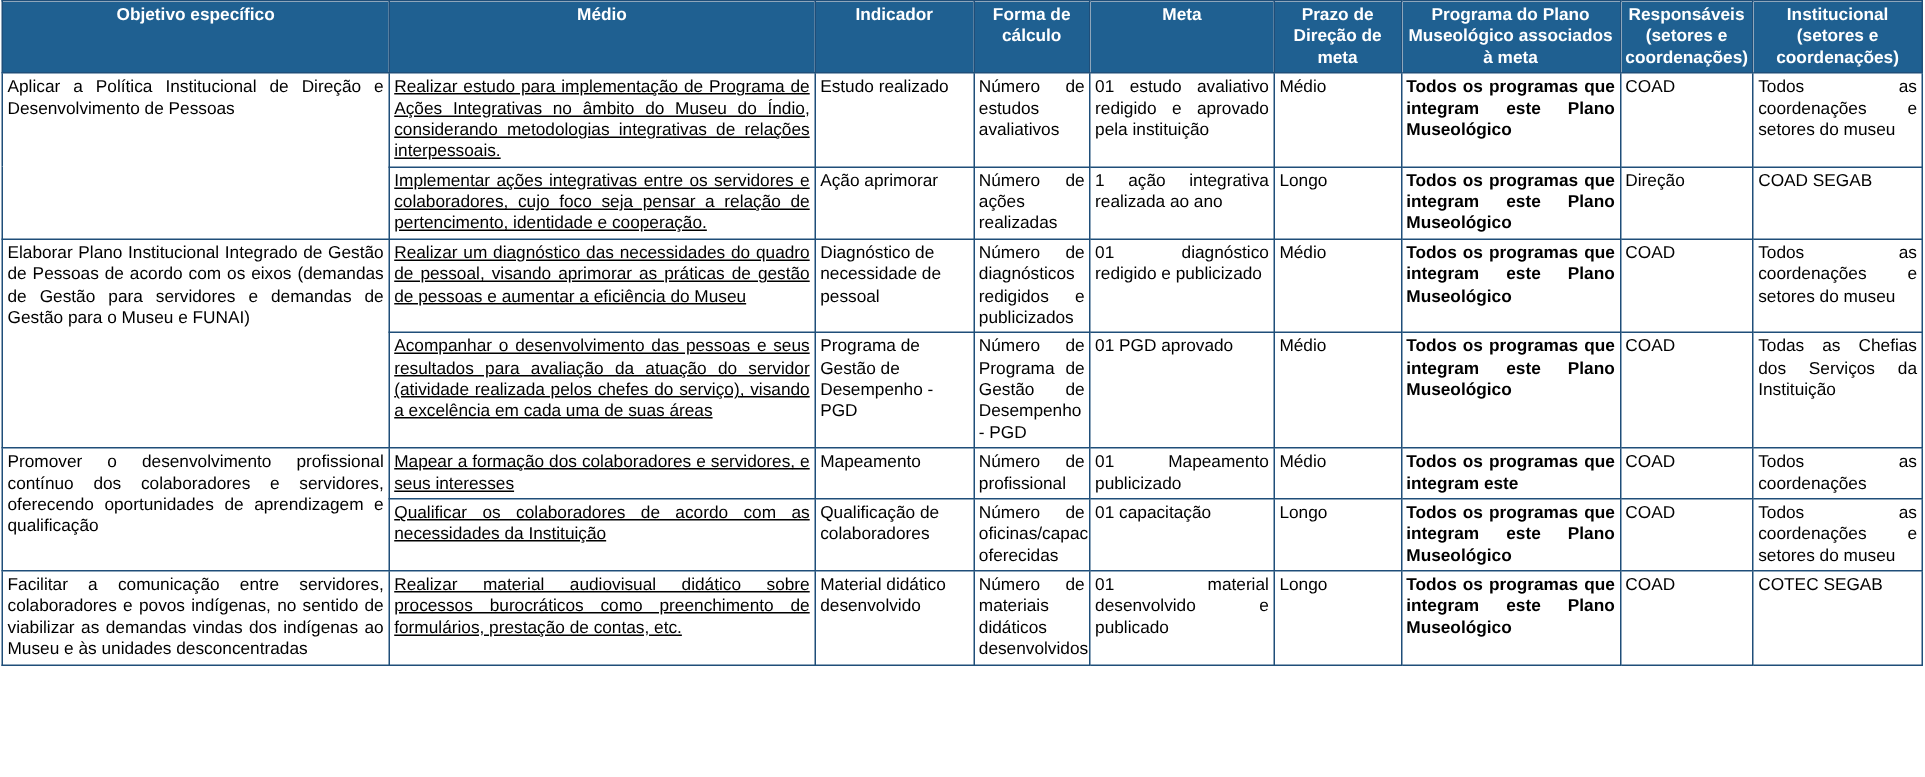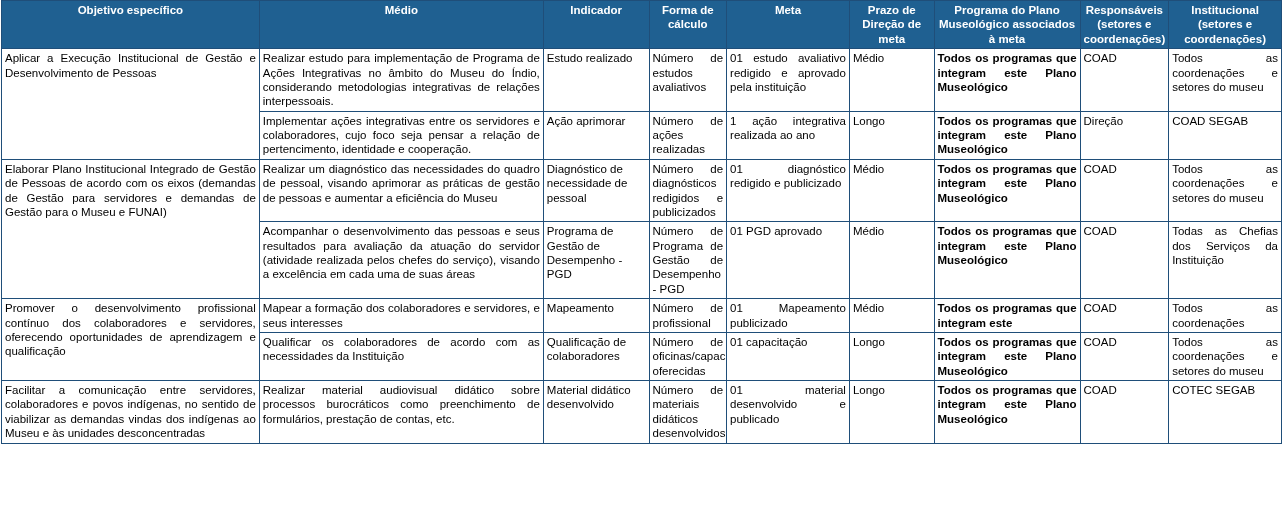--- a/index.html
+++ b/index.html
@@ -46,20 +46,21 @@
   td.obj {
     text-align: justify;
     text-align-last: left;
     vertical-align: middle;
     font-size: 11.5px;
   }
   td.acao {
     text-align: justify;
     text-align-last: left;
     vertical-align: top;
+    text-decoration: underline;
   }
   td.ind, td.forma, td.meta, td.prazo, td.prog, td.resp, td.colab {
     vertical-align: top;
   }
   td.forma, td.meta, td.prog, td.colab {
     text-align: justify;
     text-align-last: left;
   }
   td.prog {
     text-align: justify;
@@ -124,21 +125,21 @@
         </th>
         <th>
           <span class="hdr2">Institucional</span>
           <span class="hdr2">(setores e coordenações)</span>
         </th>
       </tr>
     </thead>
     <tbody>
 
       <tr>
-        <td class="obj" rowspan="2">Aplicar a Execução Institucional de Gestão e Desenvolvimento de Pessoas</td>
+        <td class="obj" rowspan="2">Aplicar a Política Institucional de Direção e Desenvolvimento de Pessoas</td>
         <td class="acao">Realizar estudo para implementação de Programa de Ações Integrativas no âmbito do Museu do Índio, considerando metodologias integrativas de relações interpessoais.</td>
         <td class="ind">Estudo realizado</td>
         <td class="forma">Número de estudos avaliativos</td>
         <td class="meta">01 estudo avaliativo redigido e aprovado pela instituição</td>
         <td class="prazo">Médio</td>
         <td class="prog">Todos os programas que integram este Plano Museológico</td>
         <td class="resp">COAD</td>
         <td class="colab">Todos as coordenações e setores do museu</td>
       </tr>
 

